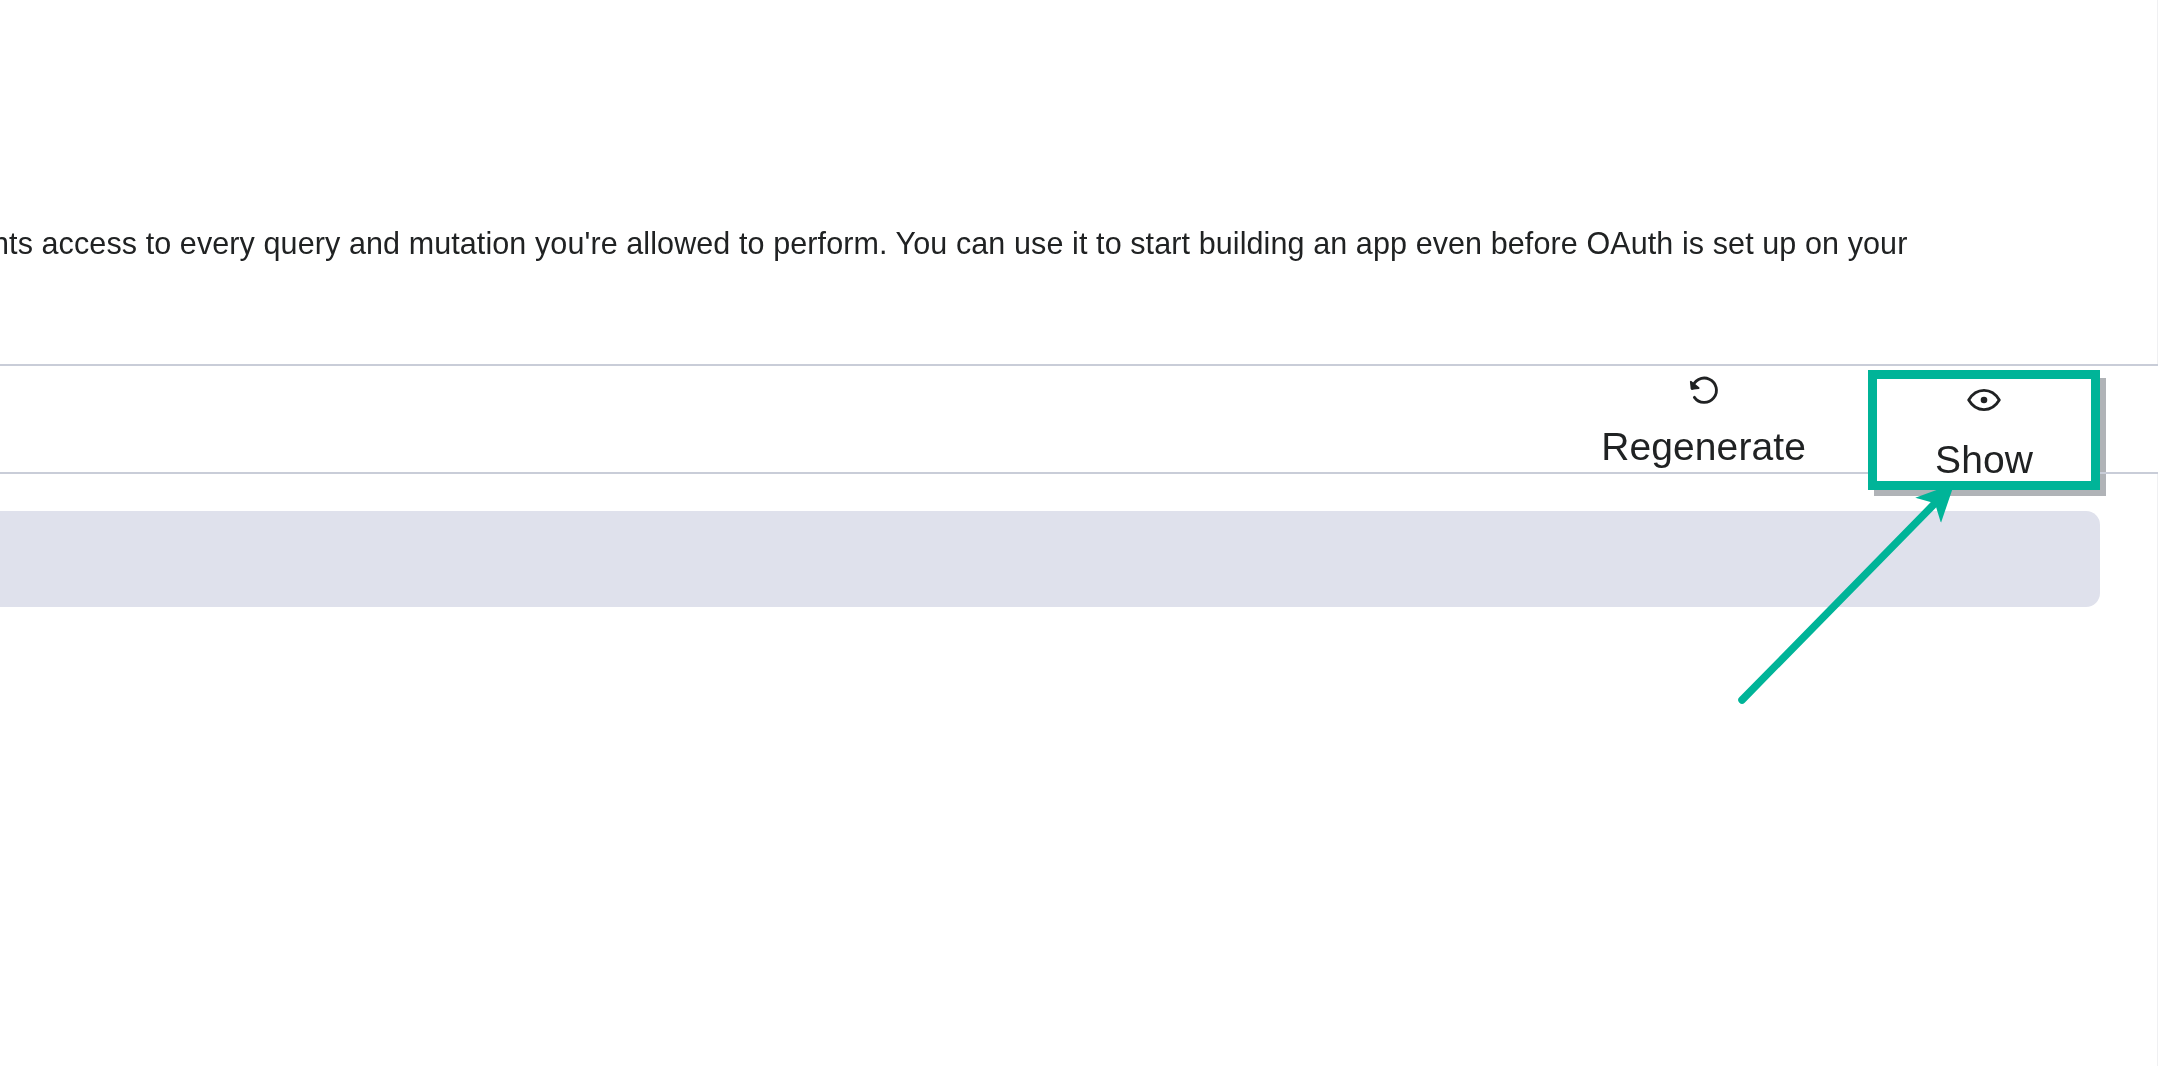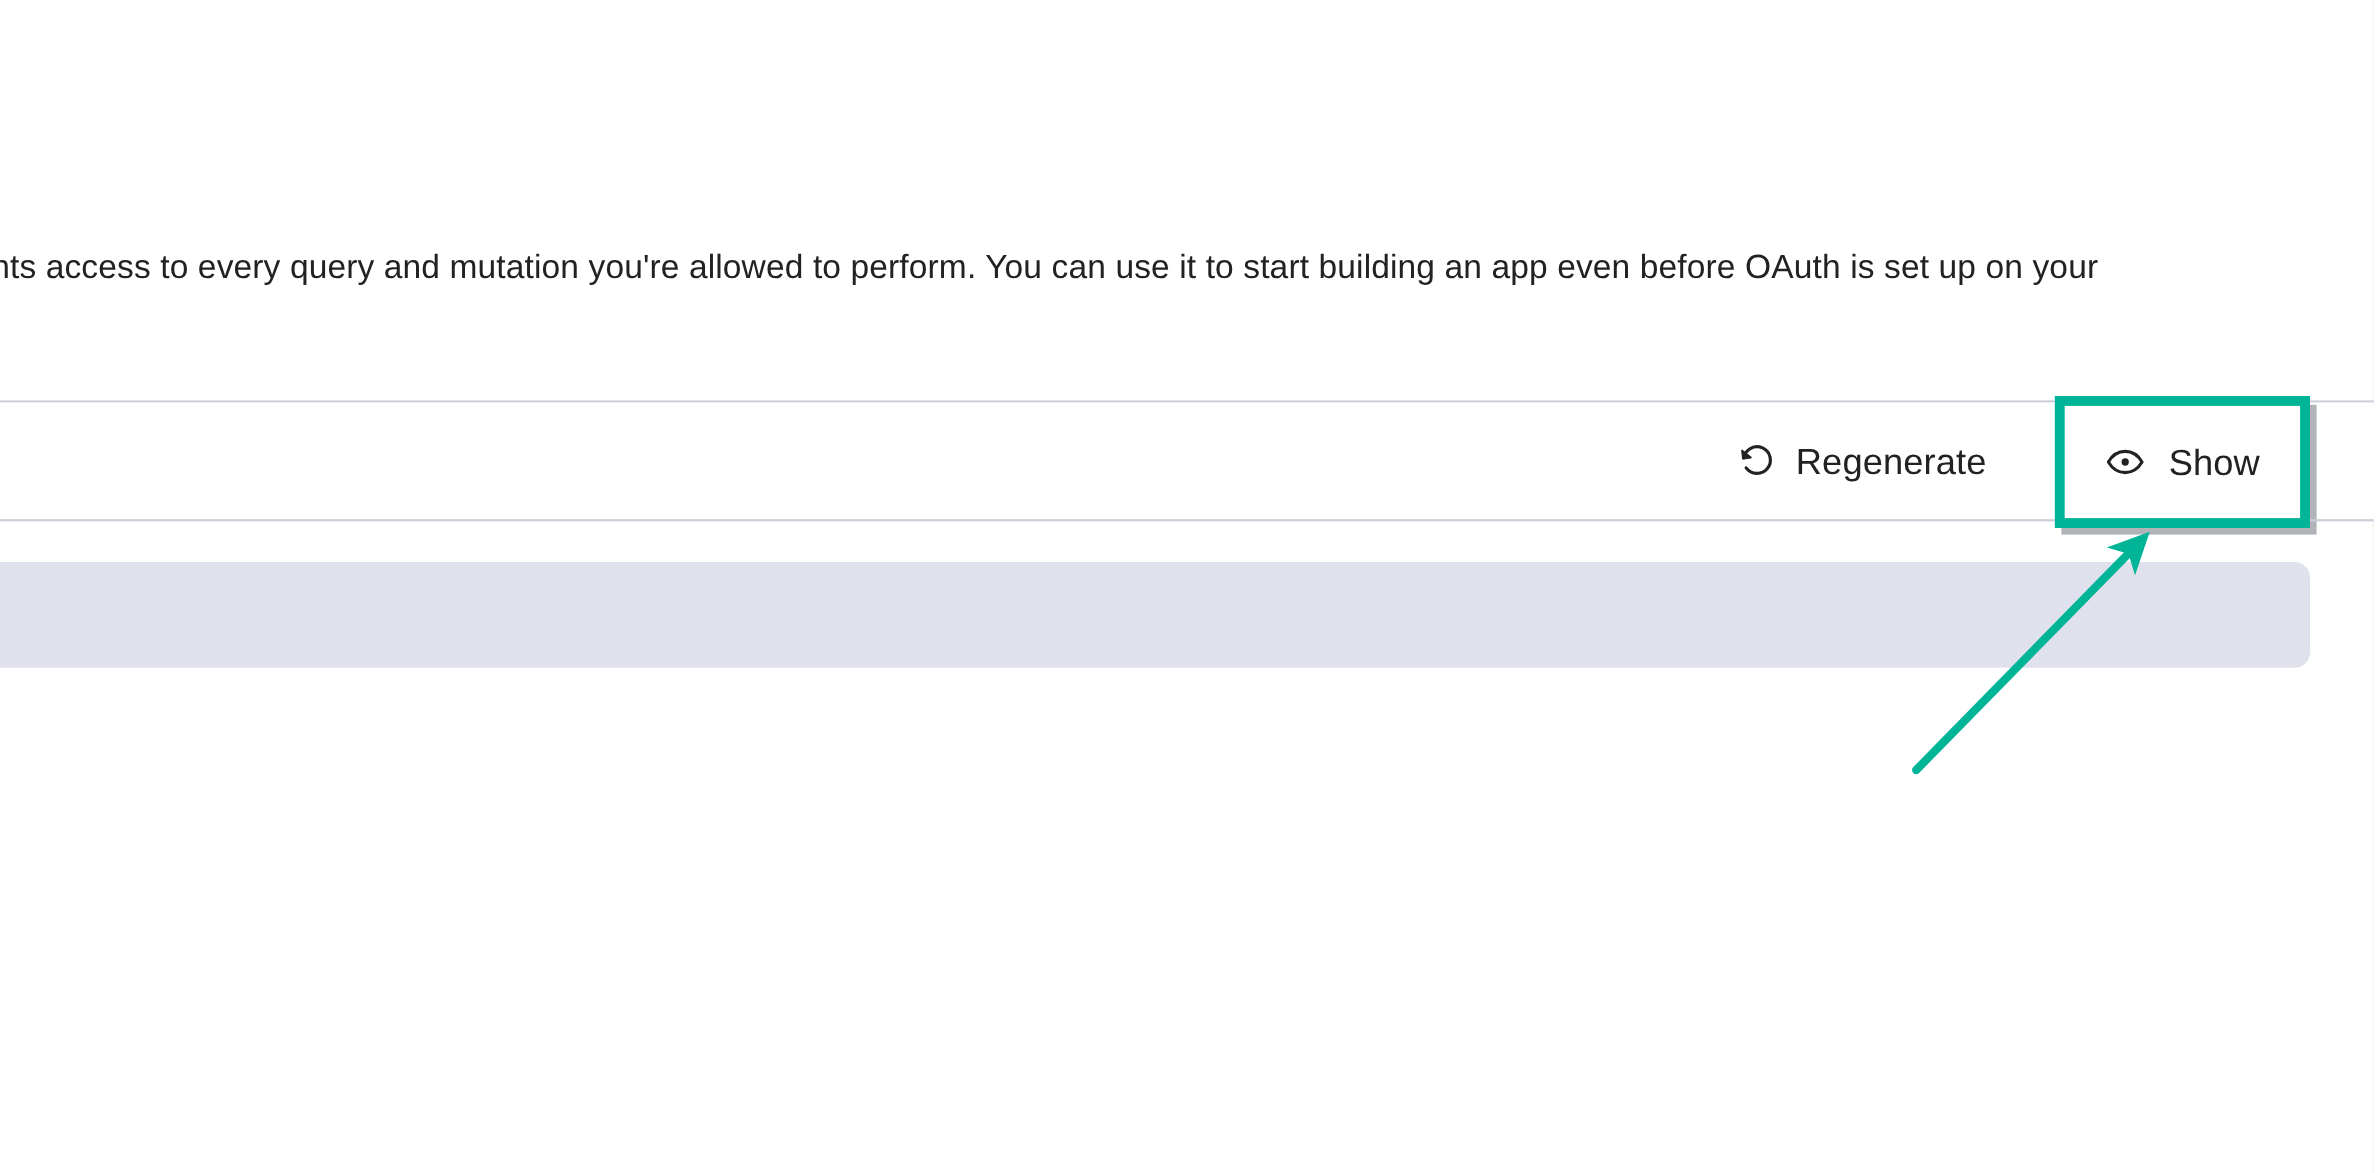--- a/index.html
+++ b/index.html
@@ -77,44 +77,45 @@
 
   .action-button {
     display: inline-flex;
     align-items: center;
     gap: 18px;
     background: transparent;
     border: none;
     padding: 12px 20px;
     cursor: pointer;
     font-family: inherit;
-    font-size: 33px;
+    font-size: 39px;
     line-height: 1;
     color: #202223;
     letter-spacing: 0.1px;
     white-space: nowrap;
+    flex-direction: column;
   }
   .action-button .glyph {
     width: 36px;
     height: 36px;
     display: inline-flex;
     align-items: center;
     justify-content: center;
     flex: 0 0 auto;
   }
   .action-button .glyph svg { display: block; }
 
   
   #regenerate-button { margin-right: 36px; }
 
   
   .show-wrap {
     position: absolute;
     left: 1868px;
-    top: 360px;
+    top: 370px;
     width: 232px;
     height: 120px;
   }
   
   .show-wrap::after {
     content: "";
     position: absolute;
     left: 6px;
     top: 8px;
     right: -6px;

